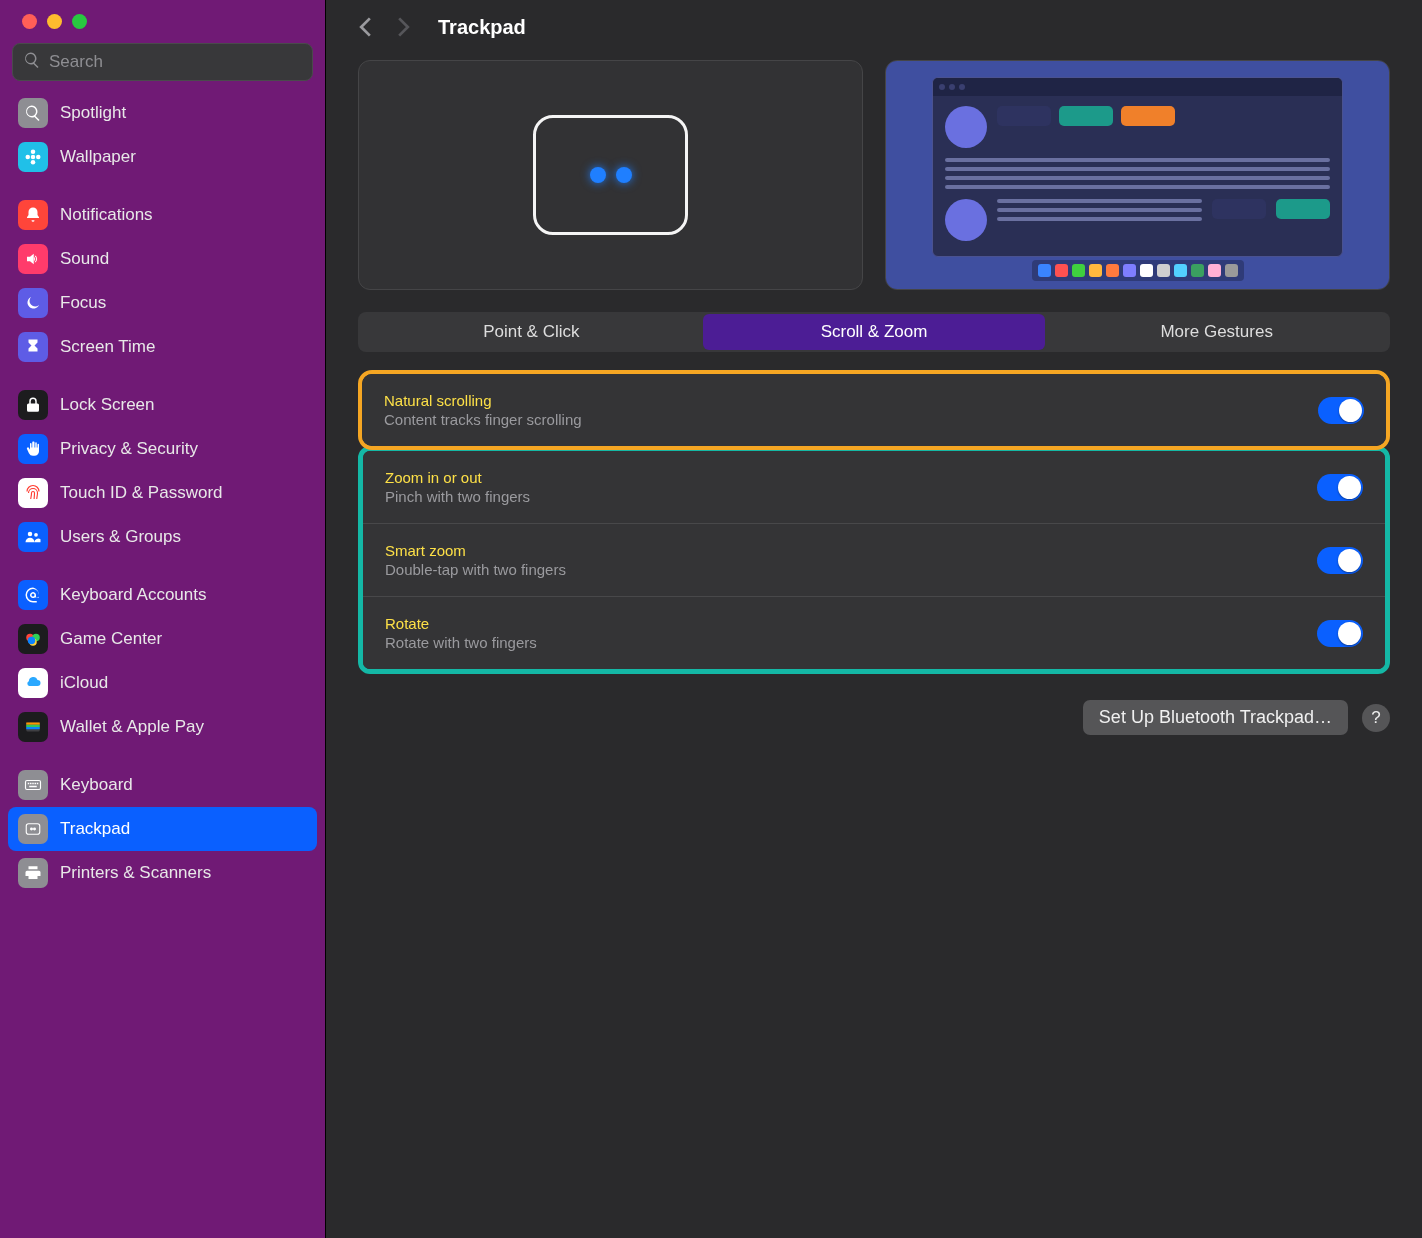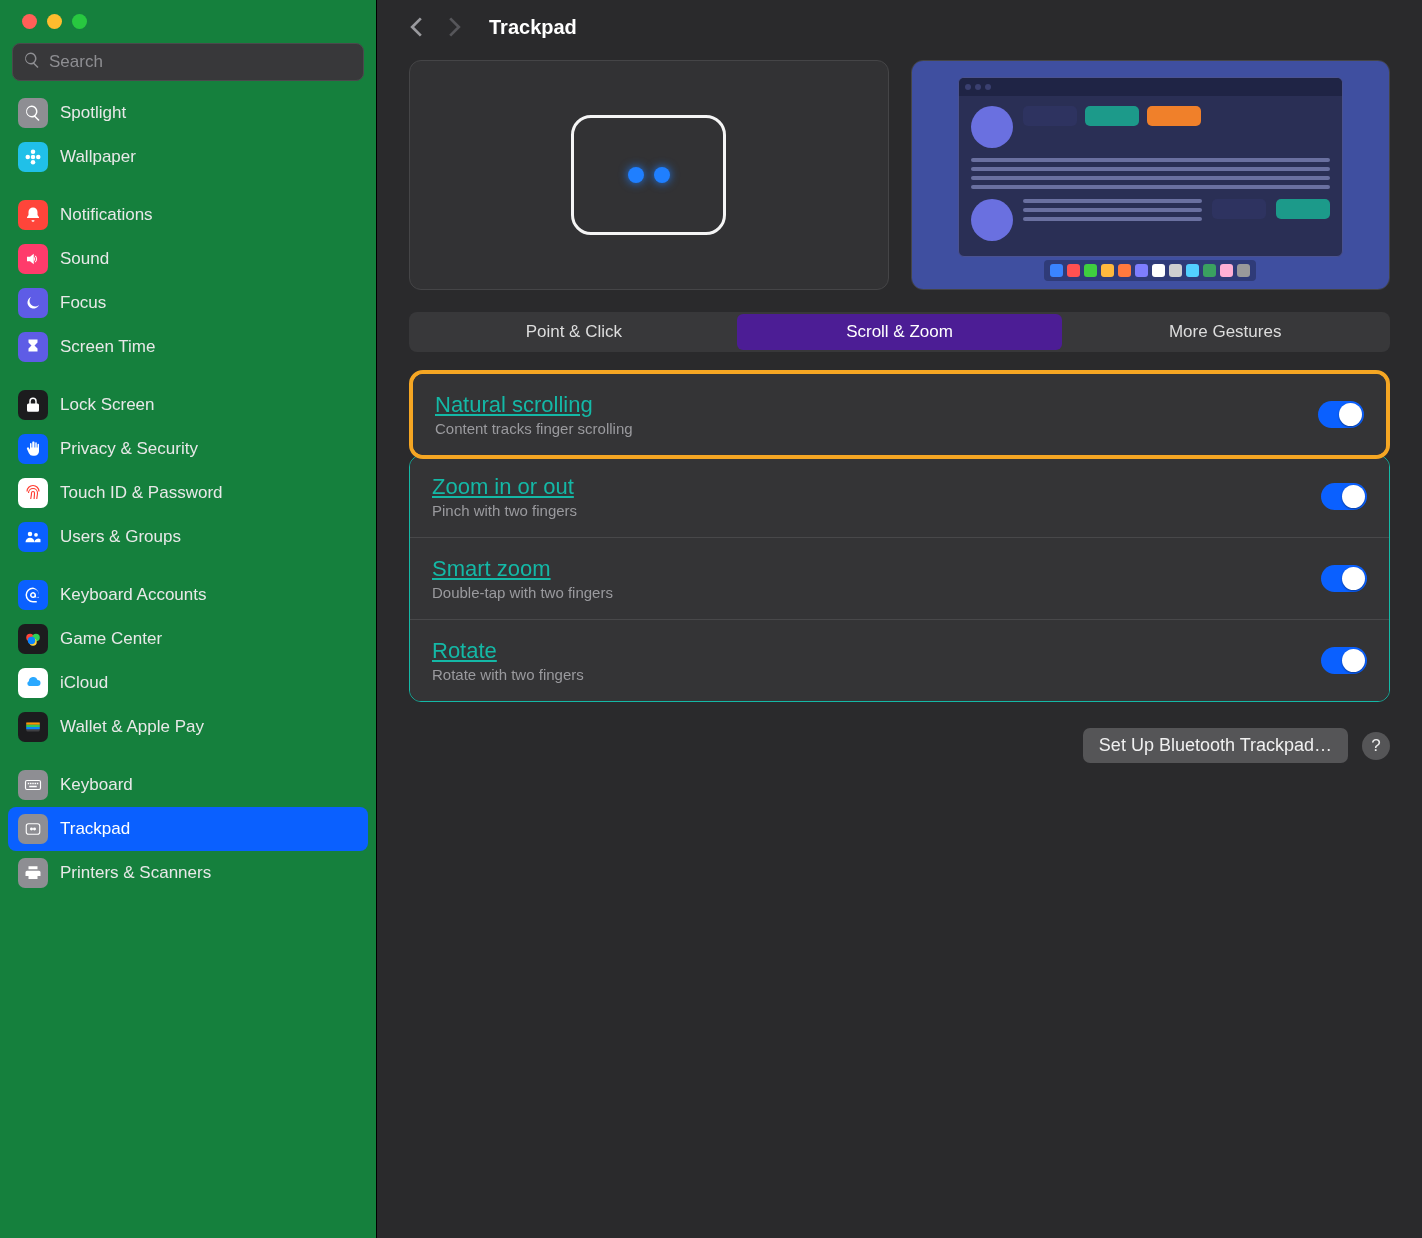--- a/index.html
+++ b/index.html
@@ -7,22 +7,22 @@
     font-family: -apple-system, BlinkMacSystemFont, "Helvetica Neue", Arial, sans-serif;
     background: #1e1e1e;
     color: #e8e8e8;
     width: 1422px;
     height: 1238px;
     overflow: hidden;
     display: flex;
   }
   
   .sidebar {
-    width: 377px;
-    background: #15803d;
+    width: 326px;
+    background: #701a75;
     border-right: 1px solid #000;
     display: flex;
     flex-direction: column;
   }
   .traffic-lights {
     display: flex;
     gap: 10px;
     padding: 14px 18px 10px 22px;
   }
   .tl { width: 15px; height: 15px; border-radius: 50%; }
@@ -166,21 +166,21 @@
     text-align: center;
     padding: 8px 0;
     border-radius: 6px;
     font-size: 17px;
     color: #ddd;
     cursor: pointer;
   }
   .tab.active { background: #4c1d95; color: #fff; }
 
   .settings-card {
-    border: 1px solid #14b8a6;
+    border: 5px solid #14b8a6;
     border-radius: 12px;
     overflow: hidden;
   }
   .highlight {
     border: 4px solid #f5a623;
     border-radius: 14px;
     padding: 0;
     margin-bottom: -4px;
     position: relative;
     z-index: 2;
@@ -188,21 +188,21 @@
   .highlight .setting-row { border-radius: 10px; }
   .setting-row {
     display: flex;
     align-items: center;
     padding: 18px 22px;
     background: #343436;
     border-bottom: 1px solid #48484a;
   }
   .setting-row:last-child { border-bottom: none; }
   .setting-text { flex: 1; }
-  .setting-title { font-size: 22px; color: #14b8a6; text-decoration: underline; }
+  .setting-title { font-size: 15px; color: #fde047; }
   .setting-sub { font-size: 15px; color: #9a9a9e; margin-top: 2px; }
   .toggle {
     width: 46px; height: 27px;
     background: #0a60ff;
     border-radius: 14px;
     position: relative;
     cursor: pointer;
   }
   .toggle::after {
     content: "";

